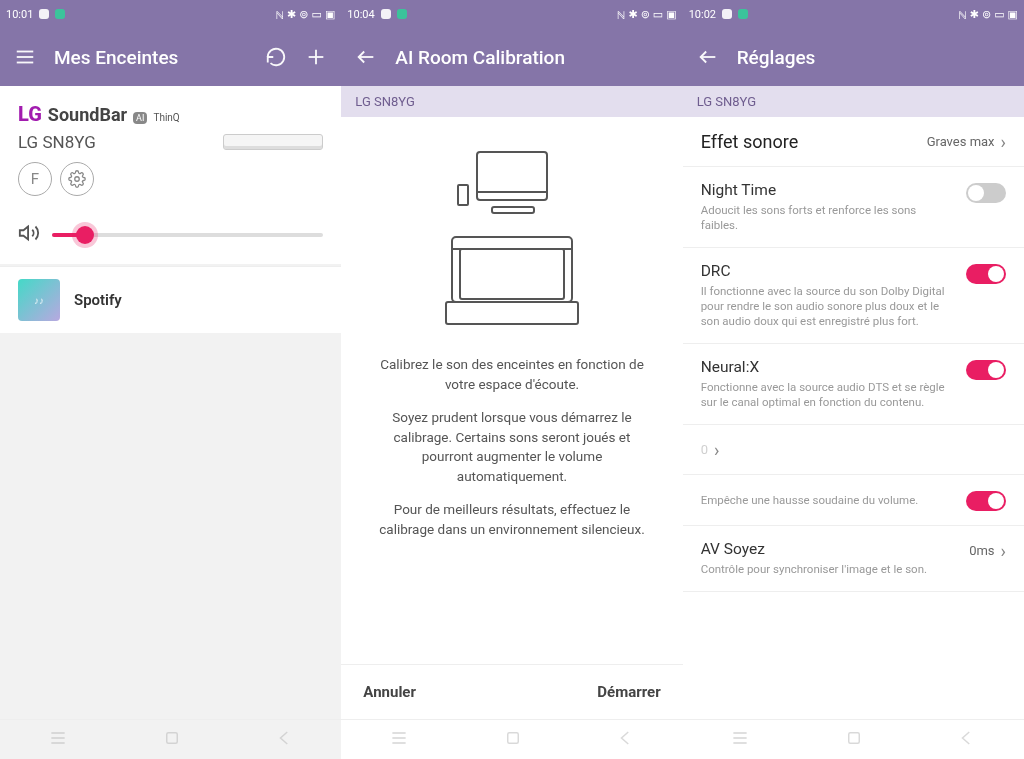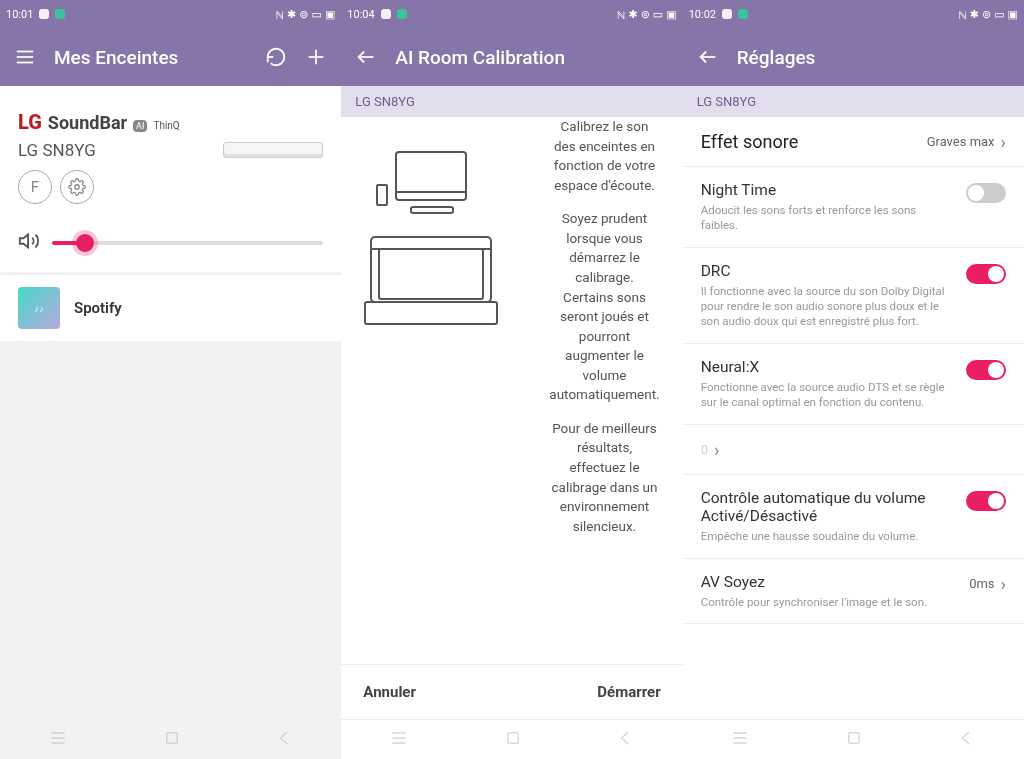--- a/index.html
+++ b/index.html
@@ -66,21 +66,21 @@
     padding: 8px 14px;
   }
 
   
   .device-card {
     background: #fff;
     margin: 0;
     padding: 16px 18px 16px 18px;
   }
   .brand-row { display:flex; align-items:baseline; gap:6px; color:#444;}
-  .brand-lg { font-weight:800; font-size:20px; color:#b91c1c;margin-top:8px;}
+  .brand-lg { font-weight:800; font-size:20px; color:#a21caf;}
   .brand-sb { font-weight:700; font-size:18px; color:#444;}
   .brand-ai { background:#888;color:#fff;font-size:9px;padding:1px 3px;border-radius:4px;}
   .brand-thinq { font-size:10px; color:#555;}
   .model-row {
     display:flex; justify-content:space-between; align-items:center; margin-top:6px;
   }
   .model-name { font-size:17px; color:#555;}
   .soundbar-pic {
     width:100px; height:16px; background:#f5f5f5; border:1px solid #ccc; border-radius:3px;
     box-shadow: inset 0 -3px 0 #ddd;
@@ -108,21 +108,21 @@
   .calib-illustration {
     display:flex;justify-content:center;padding:30px 0 18px 0;
   }
   .calib-text { padding:0 28px; text-align:center; color:#555; font-size:13.5px; line-height:1.45;}
   .calib-text p { margin-bottom:14px;}
   .bottom-actions {
     margin-top:auto;
     display:flex;justify-content:space-between;padding:18px 22px;font-weight:700;color:#444;font-size:15px;
     border-top:1px solid #eee;
   }
-  .calib-body{ flex:1; overflow:auto; display:flex; }
+  .calib-body{ flex:1; overflow:auto; display:flex; flex-direction:column;}
 
   
   .settings-list { flex:1; overflow:hidden;}
   .setting-item {
     padding:14px 18px;
     border-bottom:1px solid #eee;
     display:flex;justify-content:space-between;align-items:flex-start;gap:12px;
   }
   .setting-body { flex:1;}
   .setting-title { color:#333;font-size:15.5px;}
@@ -378,21 +378,20 @@
 
     <div class="setting-item disabled">
       <div class="trail">
         <span>0</span>
         <span class="chev">›</span>
       </div>
     </div>
 
     <div class="setting-item">
       <div class="setting-body">
-        <div class="setting-title">Contrôle automatique du volume Activé/Désactivé</div>
         <div class="setting-desc">Empêche une hausse soudaine du volume.</div>
       </div>
       <div class="toggle on"></div>
     </div>
 
     <div class="setting-item">
       <div class="setting-body">
         <div class="setting-title">AV Soyez</div>
         <div class="setting-desc">Contrôle pour synchroniser l'image et le son.</div>
       </div>

